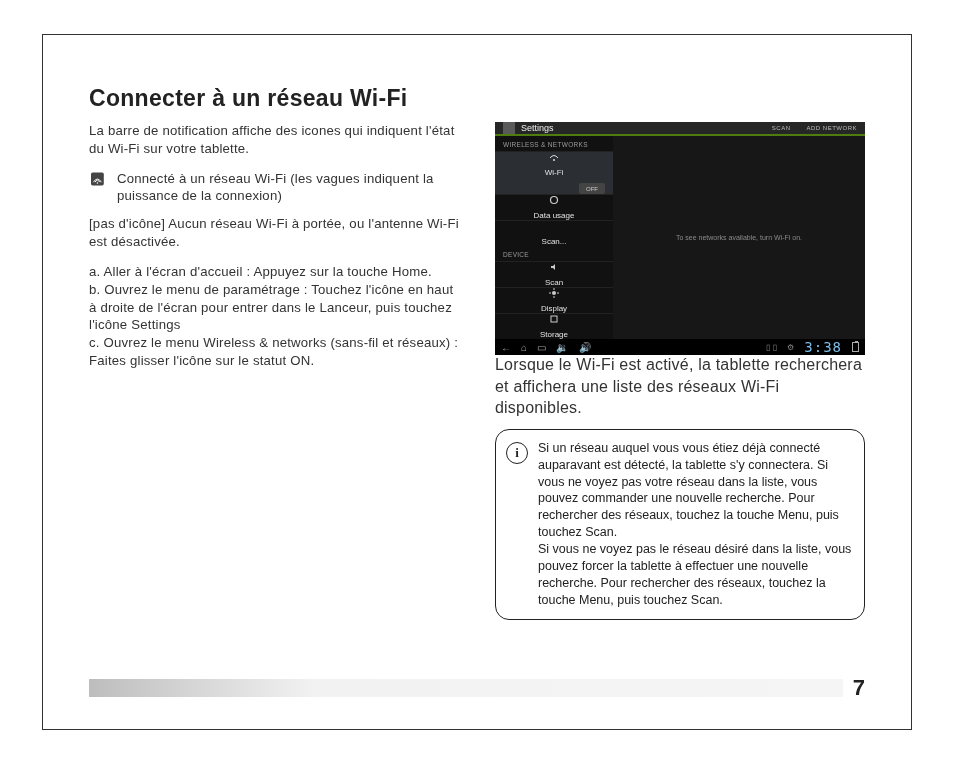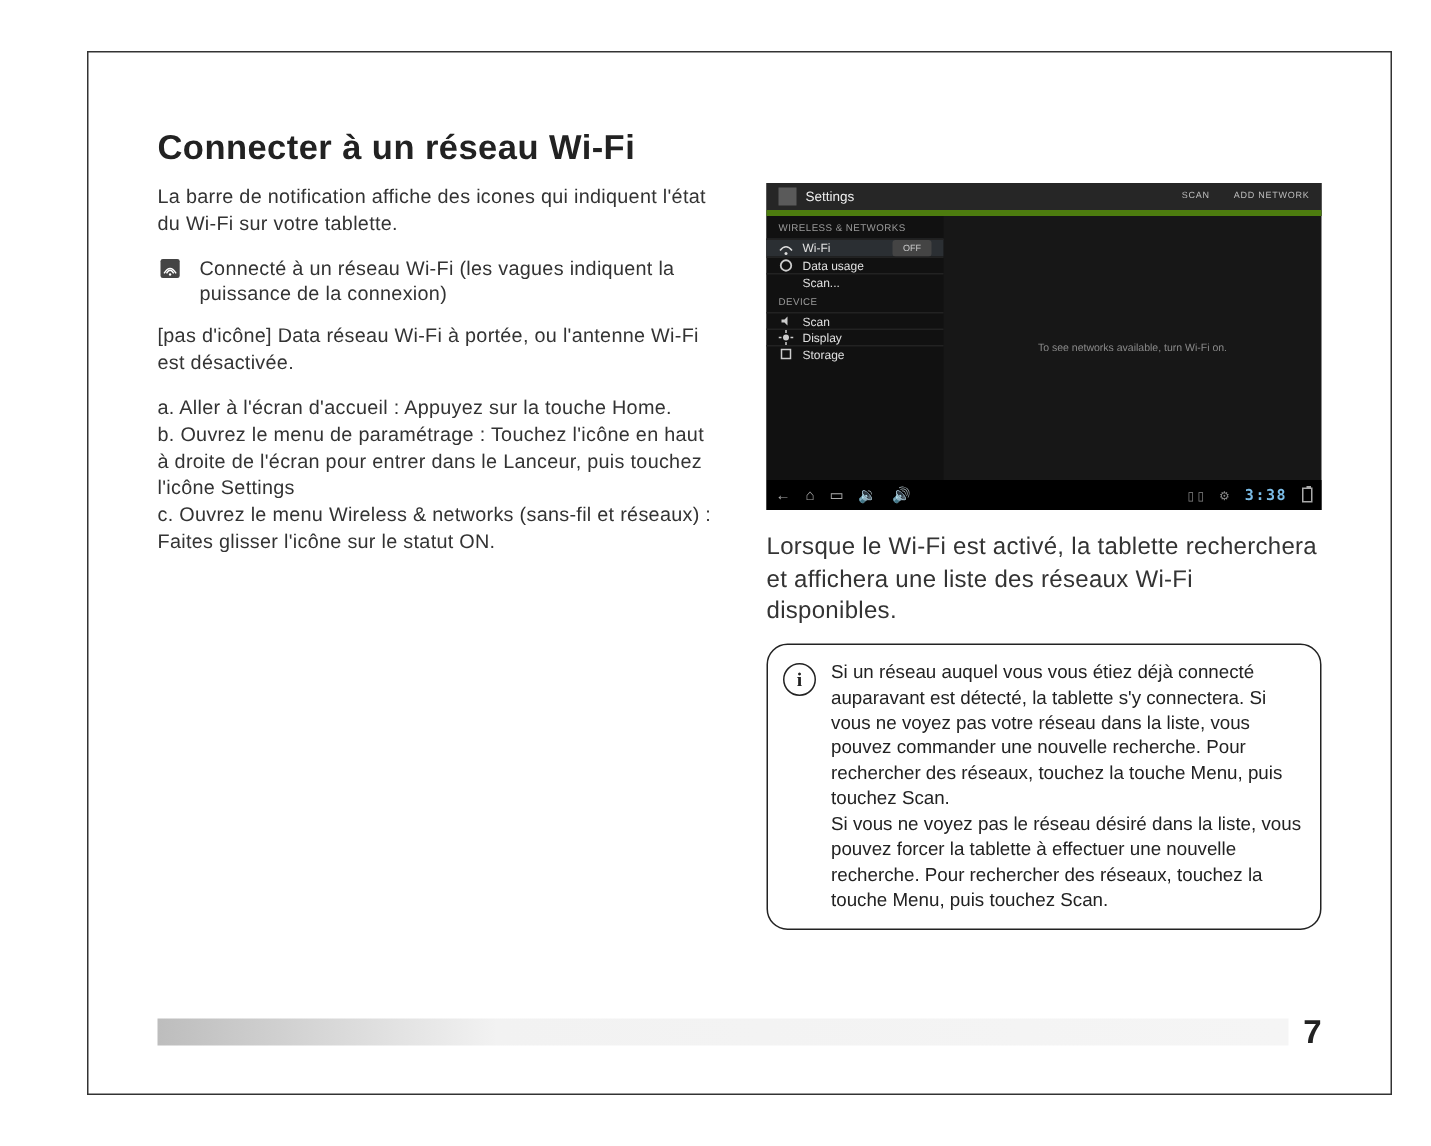--- a/index.html
+++ b/index.html
@@ -11,21 +11,20 @@
     position: relative;
   }
   .page-frame {
     position: absolute;
     left: 42px;
     top: 34px;
     width: 870px;
     height: 696px;
     border: 1px solid #333;
     padding: 50px 46px 30px 46px;
-    margin-left: 16px;
   }
   .title {
     font-size: 23px;
     font-weight: bold;
     color: #222;
     margin-bottom: 10px;
     letter-spacing: 0.3px;
   }
   .columns {
     display: flex;
@@ -65,21 +64,21 @@
     display: flex;
     flex-direction: column;
   }
   .t-topbar {
     height: 22px;
     background: #262626;
     display: flex;
     align-items: center;
     padding: 0 8px;
     gap: 6px;
-    border-bottom: 4px solid #4d7c0f;
+    border-bottom: 2px solid #4d7c0f;
     justify-content: space-between;
   }
   .t-topbar .t-app-icon {
     width: 12px; height: 12px; background:#5a5a5a;
   }
   .t-topbar .t-settings-label { color:#eee; font-size:9px; }
   .t-topbar .spacer { flex:1; }
   .t-topbar .t-scan, .t-topbar .t-add {
     font-size: 6px; color:#bdbdbd; letter-spacing:0.5px;
   }
@@ -100,20 +99,21 @@
     letter-spacing:0.3px;
   }
   .t-row {
     display:flex;
     align-items:center;
     gap:6px;
     padding:0 8px;
     border-top:1px solid #222;
     font-size:8px;
     color:#e0e0e0;
+    flex-direction:column;
   }
   .t-row.hl { background:#2b2f33; }
   .t-ico { width:10px; height:10px; display:flex; align-items:center; justify-content:center; color:#ccc; }
   .t-toggle {
     width:26px; height:11px; background:#444; border-radius:2px;
     font-size:6px; color:#ccc; display:flex; align-items:center; justify-content:center;
     margin-left:auto;
   }
   .t-main {
     flex:1;
@@ -127,21 +127,21 @@
     height:20px;
     background:#000;
     display:flex;
     align-items:center;
     padding:0 6px;
     gap:10px;
     font-size:10px;
     color:#aaa;
   }
   .t-navbar .nspacer { flex:1; }
-  .t-clock { font-family: monospace; letter-spacing:1px; font-size:10px; color:#7bbde8;font-weight:bold; }
+  .t-clock { font-family: monospace; letter-spacing:1px; font-size:14px; color:#7bbde8; }
   .t-bat { width:7px; height:10px; border:1px solid #aaa; position:relative; }
   .t-bat::after { content:""; position:absolute; top:-2px; left:2px; width:3px; height:2px; background:#aaa; }
 
   .right-text {
     font-size: 16px;
     line-height:1.35;
     color:#333;
     letter-spacing:0.2px;
     margin-bottom:10px;
   }
@@ -204,21 +204,21 @@
       <div class="icon-line">
         <svg class="small-ico" viewBox="0 0 24 20">
           <rect x="2" y="2" width="16" height="16" rx="2" fill="#444"></rect>
           <path d="M5 14 Q10 6 15 14" stroke="#fff" stroke-width="1.2" fill="none"></path>
           <path d="M7 14 Q10 9 13 14" stroke="#fff" stroke-width="1.2" fill="none"></path>
           <circle cx="10" cy="15" r="1" fill="#fff"></circle>
         </svg>
         <span>Connecté à un réseau Wi-Fi (les vagues indiquent la puissance de la connexion)</span>
       </div>
 
-      <p class="cl-para" style="margin-top:6px">[pas d'icône] Data réseau Wi-Fi à portée, ou l'antenne Wi-Fi est désactivée.</p>
+      <p class="cl-para" style="margin-top:6px">[pas d'icône] Aucun réseau Wi-Fi à portée, ou l'antenne Wi-Fi est désactivée.</p>
       <p>a. Aller à l'écran d'accueil : Appuyez sur la touche Home.</p>
       <p>b. Ouvrez le menu de paramétrage : Touchez l'icône en haut à droite de l'écran pour entrer dans le Lanceur, puis touchez l'icône Settings</p>
       <p>c. Ouvrez le menu Wireless &amp; networks (sans-fil et réseaux) : Faites glisser l'icône sur le statut ON.</p>
     </div>
 
     <div class="col-right">
 
       <div class="tablet">
         <div class="t-topbar">
           <div class="t-app-icon"></div>

